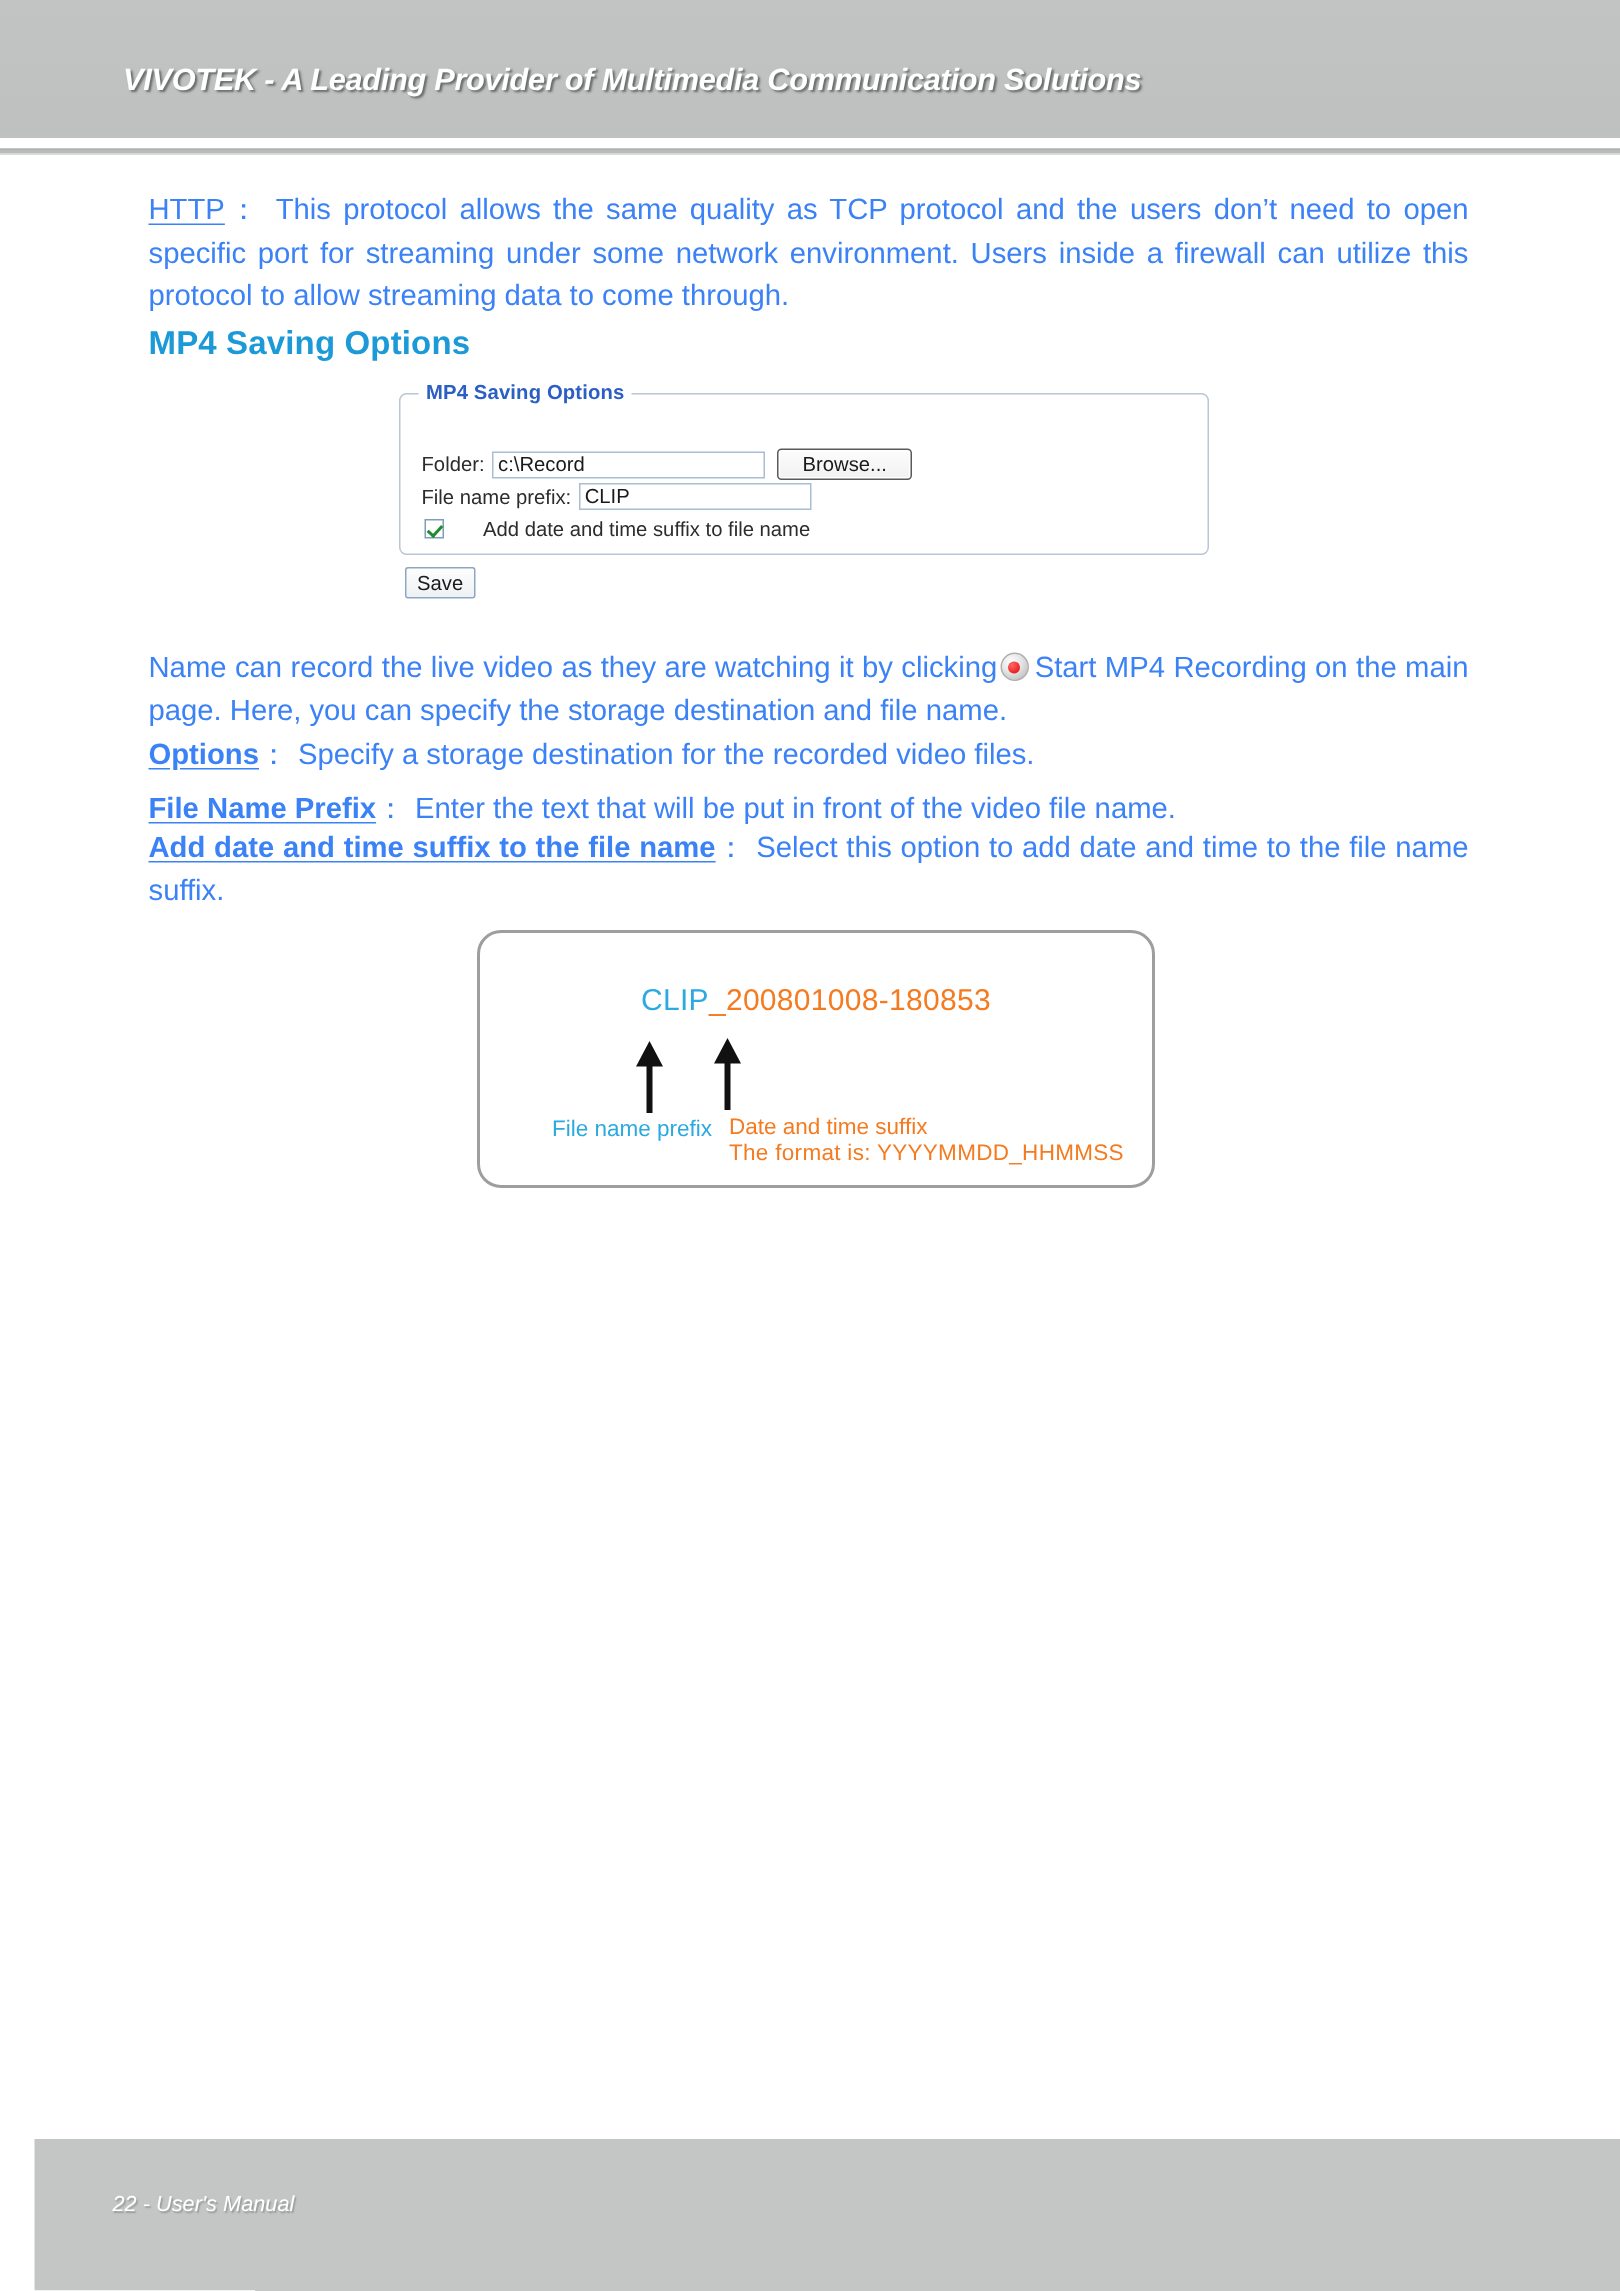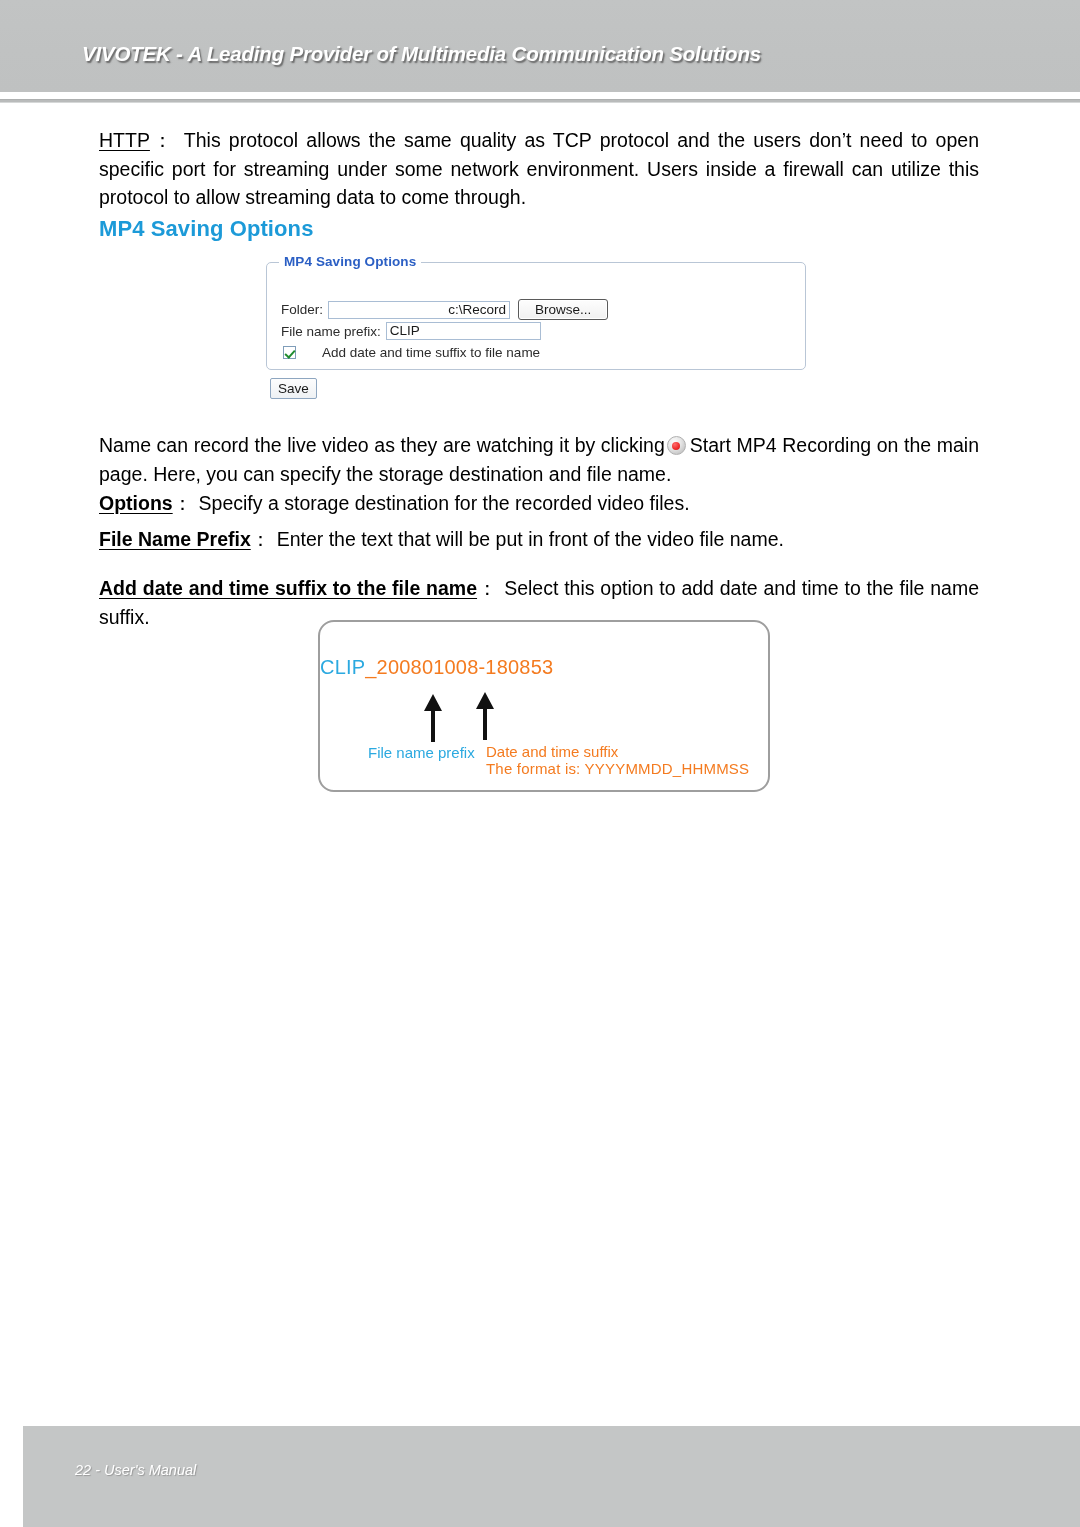--- a/index.html
+++ b/index.html
@@ -50,36 +50,36 @@
   
   .content {
     position: absolute;
     left: 0;
     top: 104px;
     width: 1080px;
   }
   .para {
     margin: 0;
     padding: 0;
-    color: #000000;
+    color: #3b82f6;
     font-size: 19.5px;
     line-height: 28.5px;
     text-align: justify;
     font-family: "Liberation Sans", sans-serif;
   }
   .block-para {
     position: absolute;
     left: 99px;
     width: 880px;
   }
   .p-http   { top: 22px; }
   .p-users  { top: 327px; }
   .p-folder { top: 385px; }
   .p-prefix { top: 421px; }
-  .p-suffix { top: 470px; }
+  .p-suffix { top: 447px; }
 
   .term {
     font-weight: bold;
     text-decoration: underline;
     text-underline-offset: 3px;
   }
   .term-plain {
     text-decoration: underline;
     text-underline-offset: 3px;
   }
@@ -169,21 +169,21 @@
     font-size: 13.5px;
     color: #1a1a1a;
     border: 1px solid #a9bdd4;
     background: #ffffff;
     padding: 1px 3px;
     height: 18px;
     line-height: 18px;
     box-sizing: border-box;
     outline: none;
   }
-  .input-folder { width: 182px; text-align: right; }
+  .input-folder { width: 182px; }
   .input-prefix { width: 155px; }
 
   .btn {
     font-family: "Liberation Sans", sans-serif;
     font-size: 13.5px;
     color: #1a1a1a;
     background: linear-gradient(to bottom, #fdfdfd 0%, #f1f1f1 100%);
     border: 1px solid #5a5a5a;
     border-radius: 3px;
     padding: 1px 16px;
@@ -235,21 +235,21 @@
     height: 172px;
     border: 2px solid #9e9e9e;
     border-radius: 16px;
     background: #ffffff;
     box-sizing: border-box;
   }
   .illus-filename {
     position: absolute;
     left: 0; right: 0;
     top: 34px;
-    text-align: left;
+    text-align: center;
     font-size: 20px;
     font-family: "Liberation Sans", sans-serif;
     letter-spacing: 0.2px;
     white-space: nowrap;
   }
   .fn-prefix { color: #2ba9e0; }
   .fn-suffix { color: #f47b20; }
 
   .arrow {
     position: absolute;

